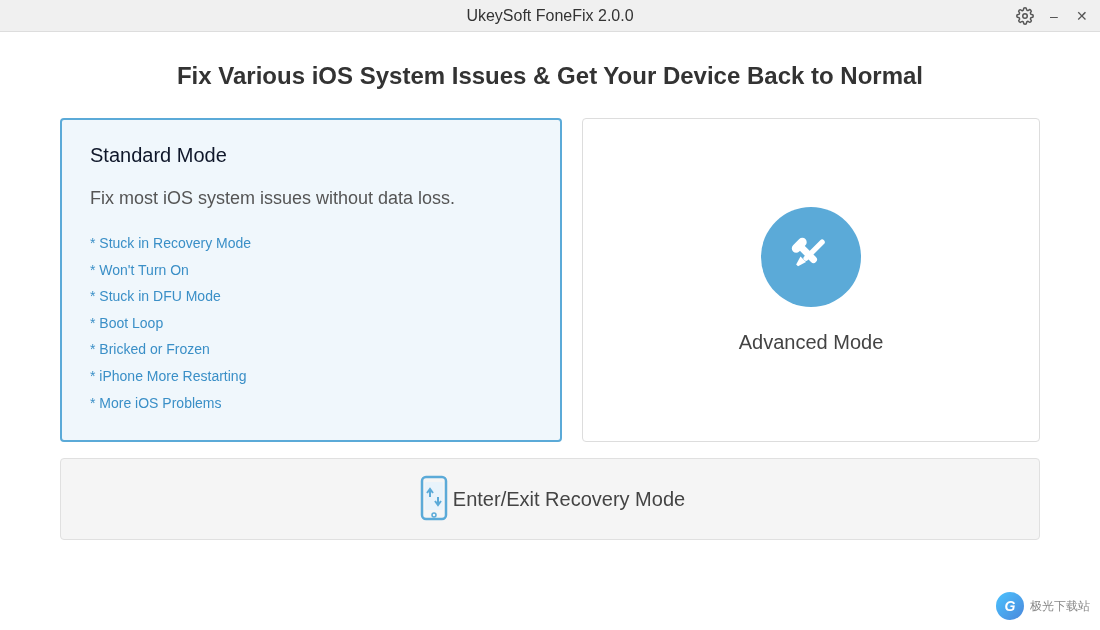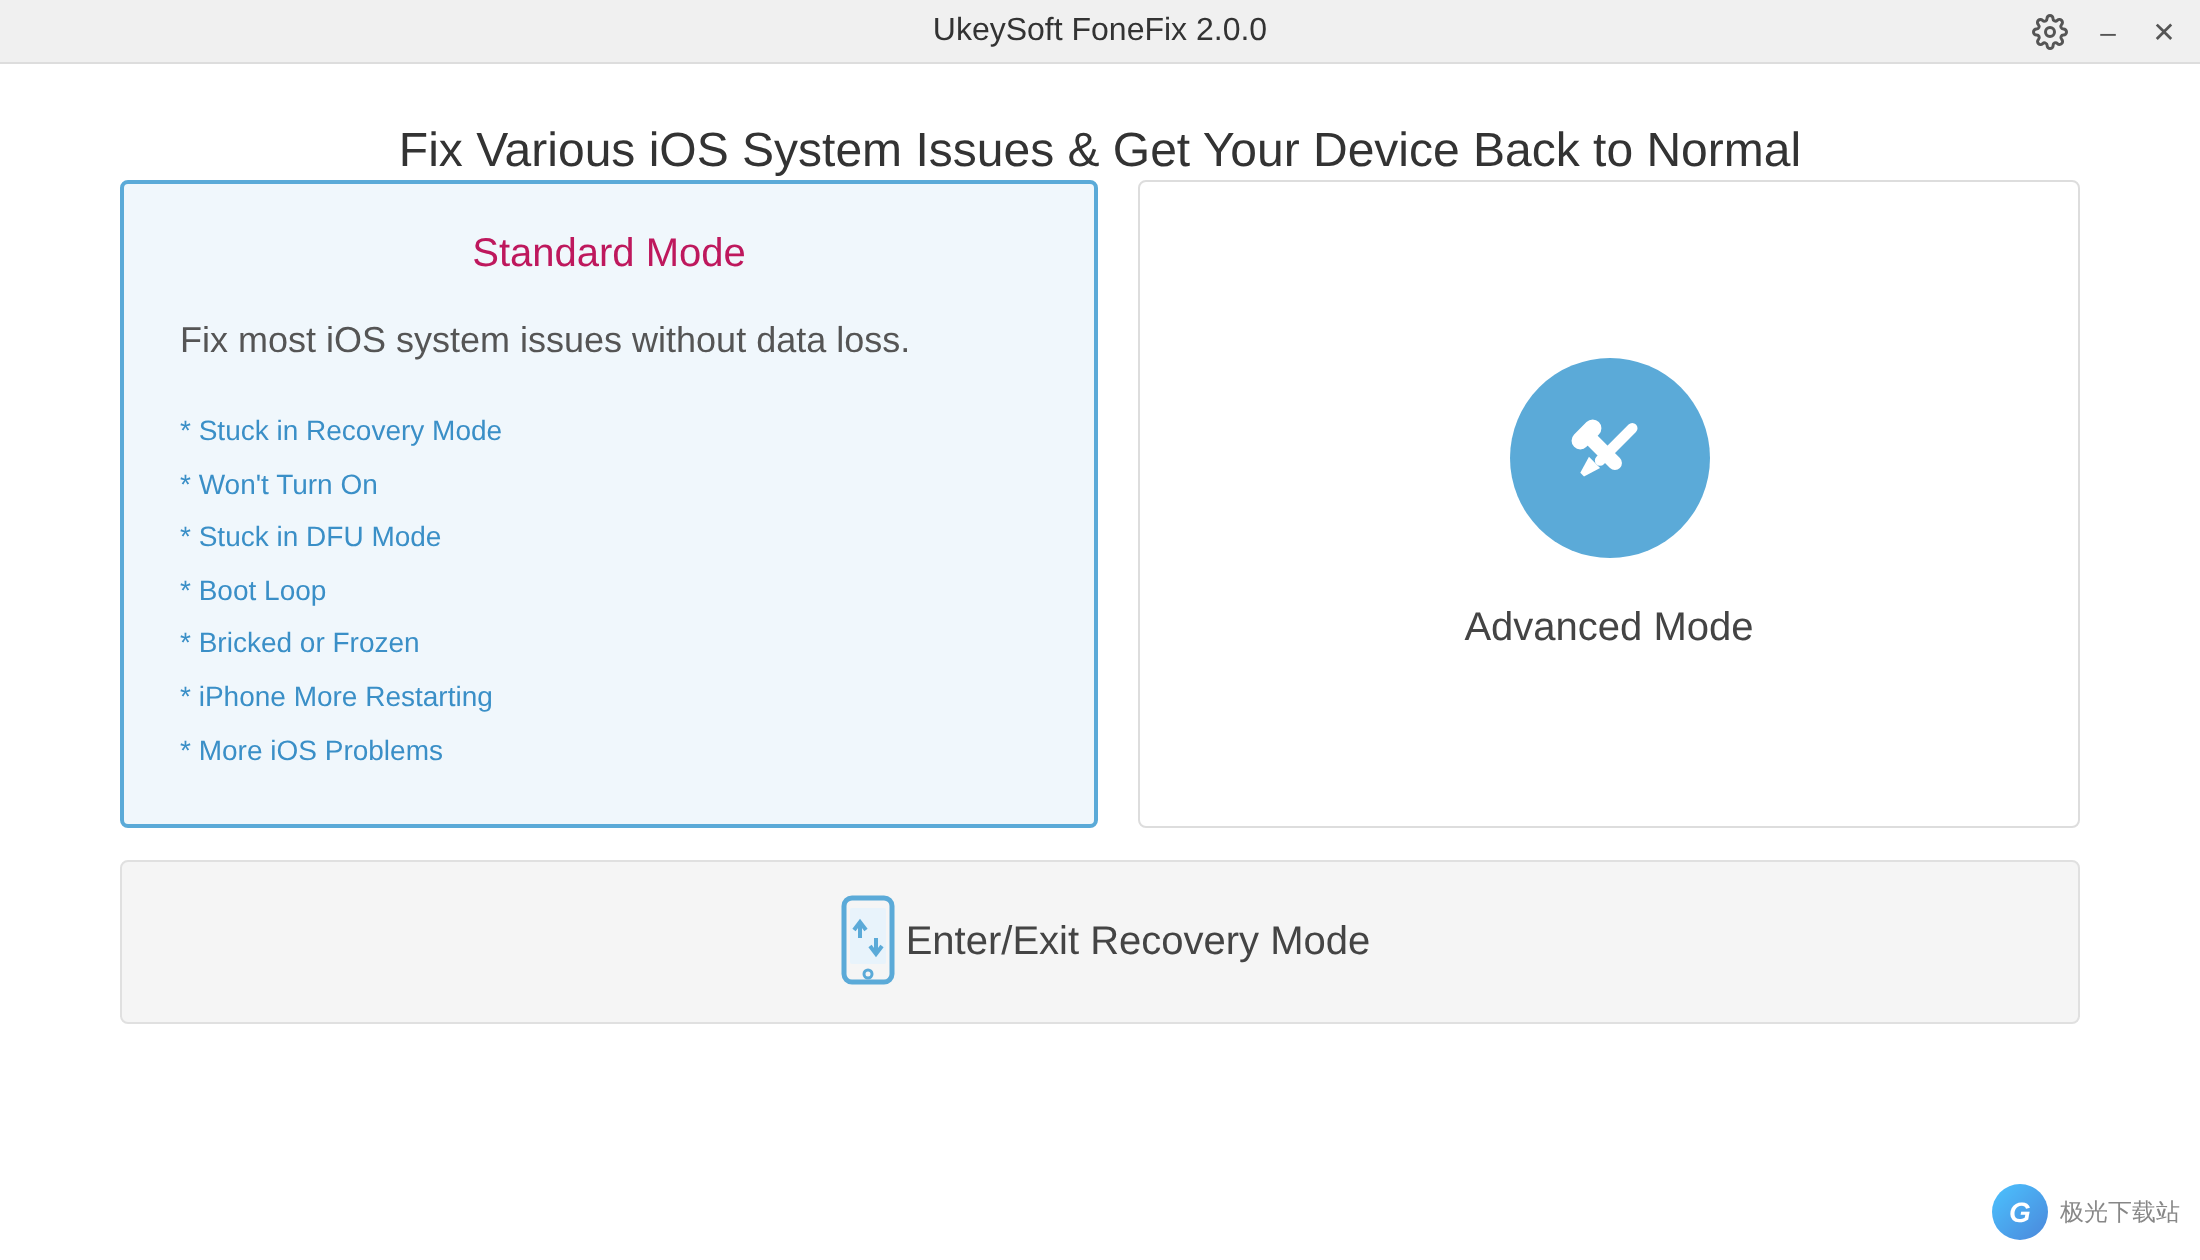--- a/index.html
+++ b/index.html
@@ -68,22 +68,23 @@
       height: calc(100% - 32px);
       background: white;
       padding: 30px 60px 20px 60px;
       display: flex;
       flex-direction: column;
       align-items: center;
     }
 
     .page-title {
       font-size: 24px;
-      font-weight: 400;
+      font-weight: 700;
       color: #333;
+      margin-bottom: 28px;
       text-align: left;
     }
 
     
     .cards-row {
       display: flex;
       gap: 20px;
       width: 100%;
       margin-bottom: 16px;
     }
@@ -92,22 +93,22 @@
     .standard-card {
       flex: 1;
       border: 2px solid #5baad8;
       background: #f0f7fc;
       border-radius: 4px;
       padding: 24px 28px;
       cursor: pointer;
     }
     .standard-card-title {
       font-size: 20px;
-      color: #be185d;
-      text-align: center;
+      color: #0f172a;
+      text-align: left;
       margin-bottom: 18px;
       font-weight: 400;
     }
     .standard-card-desc {
       font-size: 18px;
       color: #555;
       margin-bottom: 18px;
       line-height: 1.5;
     }
     .standard-card-list {
@@ -124,21 +125,21 @@
     .advanced-card {
       flex: 1;
       border: 1px solid #ddd;
       background: white;
       border-radius: 4px;
       display: flex;
       flex-direction: column;
       align-items: center;
       justify-content: center;
       cursor: pointer;
-      padding: 20px;
+      padding: 7px;
     }
     .advanced-icon-circle {
       width: 100px;
       height: 100px;
       background: #5baad8;
       border-radius: 50%;
       display: flex;
       align-items: center;
       justify-content: center;
       margin-bottom: 24px;

